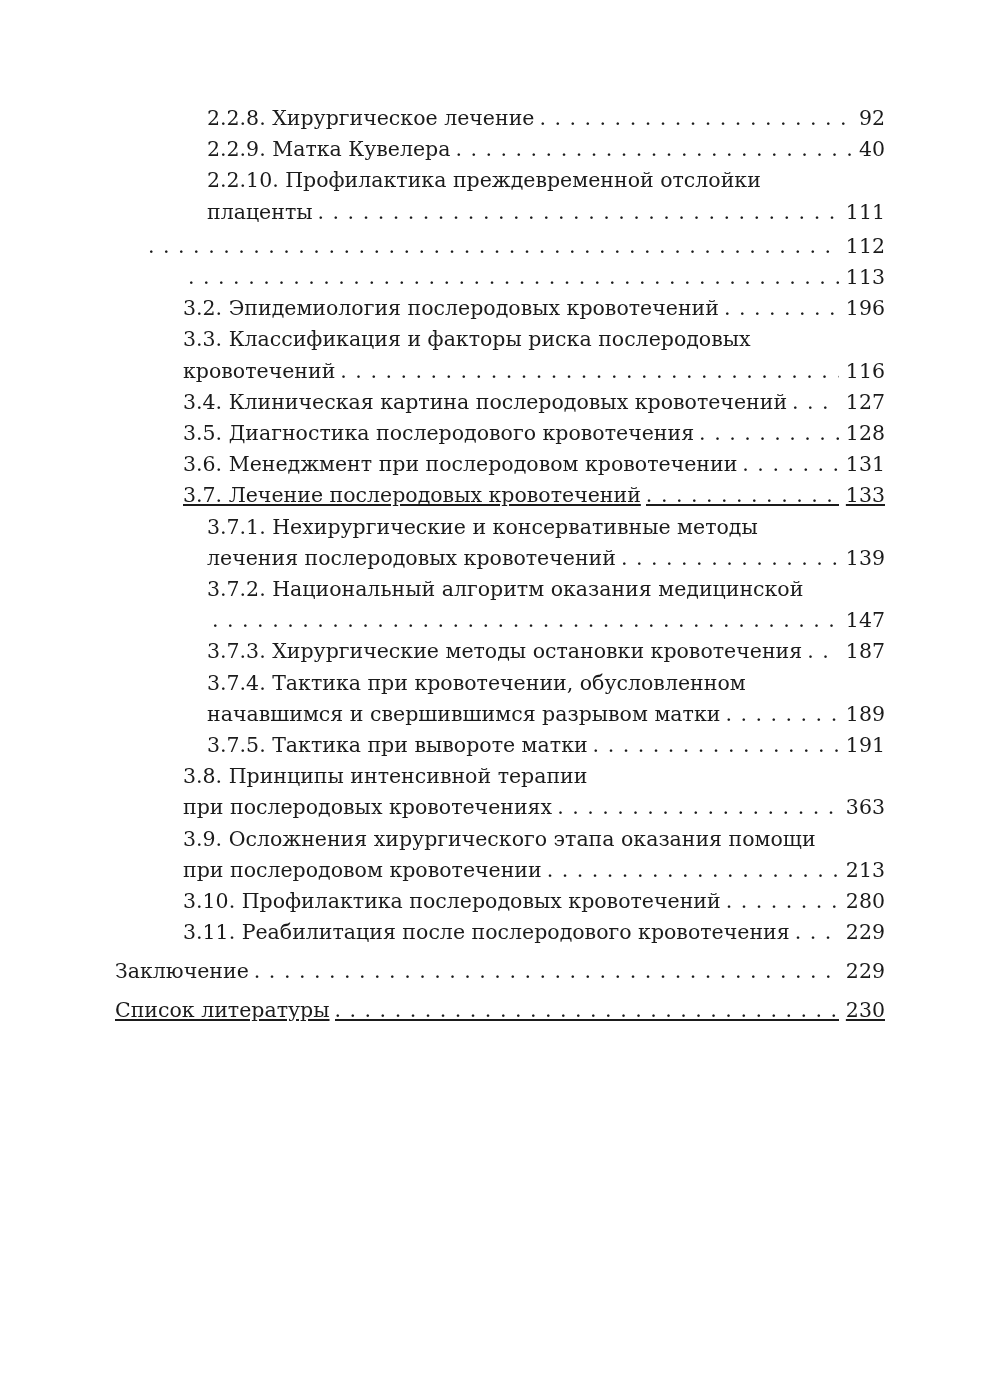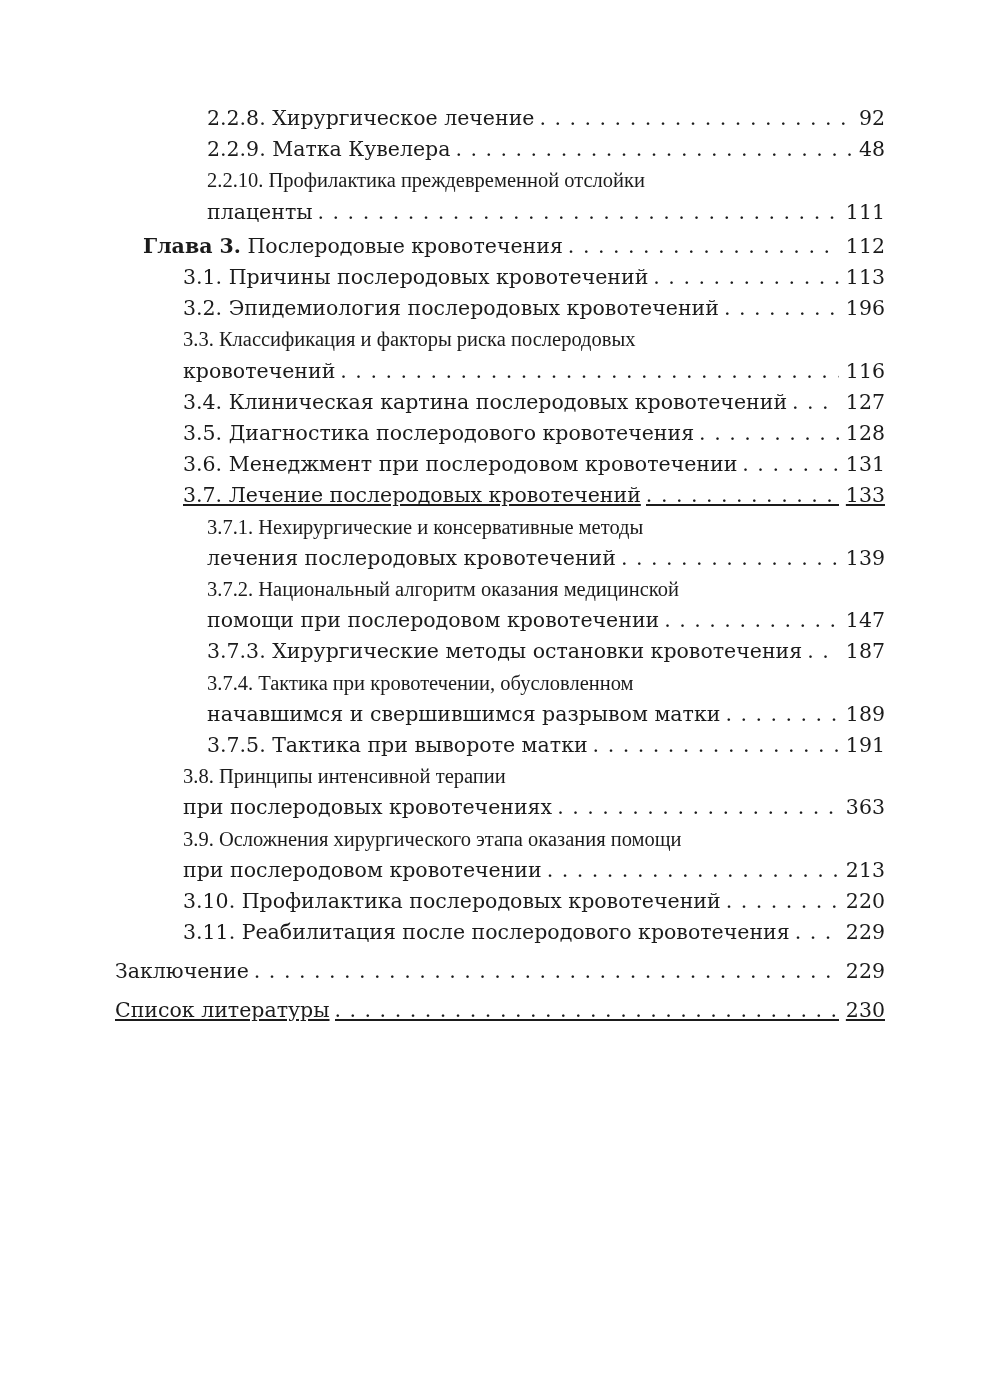--- a/index.html
+++ b/index.html
@@ -18,21 +18,21 @@
   }
   .toc {
     position: absolute;
     left: 115px;
     top: 103px;
     width: 770px;
     font-size: 20.5px;
     line-height: 31.2px;
   }
   .entry { }
-  .entry .line { display: block; font-family: Liberation Serif, serif; }
+  .entry .line { display: block; }
   .entry .lastline {
     display: flex;
     align-items: baseline;
   }
   .title { flex: 0 0 auto; white-space: nowrap; }
   .leader {
     flex: 1 1 auto;
     min-width: 0;
     overflow: hidden;
     white-space: nowrap;
@@ -52,41 +52,39 @@
         <div class="lastline">
           <span class="title">2.2.8. Хирургическое лечение</span>
           <span class="leader">. . . . . . . . . . . . . . . . . . . . . . . . . . . . . . . . . . . . . . . . . . . . . . . . . . . . . . . . . . . . . . . . . . . . . . . . . . . . . . . . . . . . . . . . . . . . . . . . . . . . . . . . . . . . . . . . . . . . . . . . </span>
           <span class="pageno">92</span>
         </div>
       </div>
       <div class="entry" style="padding-left: 92px;">
         <div class="lastline">
           <span class="title">2.2.9. Матка Кувелера</span>
           <span class="leader">. . . . . . . . . . . . . . . . . . . . . . . . . . . . . . . . . . . . . . . . . . . . . . . . . . . . . . . . . . . . . . . . . . . . . . . . . . . . . . . . . . . . . . . . . . . . . . . . . . . . . . . . . . . . . . . . . . . . . . . . </span>
-          <span class="pageno">48</span>
+          <span class="pageno">40</span>
         </div>
       </div>
       <div class="entry" style="padding-left: 92px;">
         <div class="line">2.2.10. Профилактика преждевременной отслойки</div>
         <div class="lastline">
           <span class="title">плаценты</span>
           <span class="leader">. . . . . . . . . . . . . . . . . . . . . . . . . . . . . . . . . . . . . . . . . . . . . . . . . . . . . . . . . . . . . . . . . . . . . . . . . . . . . . . . . . . . . . . . . . . . . . . . . . . . . . . . . . . . . . . . . . . . . . . . </span>
           <span class="pageno">111</span>
         </div>
       </div>
       <div class="entry" style="padding-left: 28px; margin-top: 3px;">
         <div class="lastline">
-          <span class="title"><span class="bold">Глава 3.</span> Послеродовые кровотечения</span>
           <span class="leader">. . . . . . . . . . . . . . . . . . . . . . . . . . . . . . . . . . . . . . . . . . . . . . . . . . . . . . . . . . . . . . . . . . . . . . . . . . . . . . . . . . . . . . . . . . . . . . . . . . . . . . . . . . . . . . . . . . . . . . . . </span>
           <span class="pageno">112</span>
         </div>
       </div>
       <div class="entry" style="padding-left: 68px;">
         <div class="lastline">
-          <span class="title">3.1. Причины послеродовых кровотечений</span>
           <span class="leader">. . . . . . . . . . . . . . . . . . . . . . . . . . . . . . . . . . . . . . . . . . . . . . . . . . . . . . . . . . . . . . . . . . . . . . . . . . . . . . . . . . . . . . . . . . . . . . . . . . . . . . . . . . . . . . . . . . . . . . . . </span>
           <span class="pageno">113</span>
         </div>
       </div>
       <div class="entry" style="padding-left: 68px;">
         <div class="lastline">
           <span class="title">3.2. Эпидемиология послеродовых кровотечений</span>
           <span class="leader">. . . . . . . . . . . . . . . . . . . . . . . . . . . . . . . . . . . . . . . . . . . . . . . . . . . . . . . . . . . . . . . . . . . . . . . . . . . . . . . . . . . . . . . . . . . . . . . . . . . . . . . . . . . . . . . . . . . . . . . . </span>
           <span class="pageno">196</span>
         </div>
@@ -131,21 +129,20 @@
         <div class="line">3.7.1. Нехирургические и консервативные методы</div>
         <div class="lastline">
           <span class="title">лечения послеродовых кровотечений</span>
           <span class="leader">. . . . . . . . . . . . . . . . . . . . . . . . . . . . . . . . . . . . . . . . . . . . . . . . . . . . . . . . . . . . . . . . . . . . . . . . . . . . . . . . . . . . . . . . . . . . . . . . . . . . . . . . . . . . . . . . . . . . . . . . </span>
           <span class="pageno">139</span>
         </div>
       </div>
       <div class="entry" style="padding-left: 92px;">
         <div class="line">3.7.2. Национальный алгоритм оказания медицинской</div>
         <div class="lastline">
-          <span class="title">помощи при послеродовом кровотечении</span>
           <span class="leader">. . . . . . . . . . . . . . . . . . . . . . . . . . . . . . . . . . . . . . . . . . . . . . . . . . . . . . . . . . . . . . . . . . . . . . . . . . . . . . . . . . . . . . . . . . . . . . . . . . . . . . . . . . . . . . . . . . . . . . . . </span>
           <span class="pageno">147</span>
         </div>
       </div>
       <div class="entry" style="padding-left: 92px;">
         <div class="lastline">
           <span class="title">3.7.3. Хирургические методы остановки кровотечения</span>
           <span class="leader">. . . . . . . . . . . . . . . . . . . . . . . . . . . . . . . . . . . . . . . . . . . . . . . . . . . . . . . . . . . . . . . . . . . . . . . . . . . . . . . . . . . . . . . . . . . . . . . . . . . . . . . . . . . . . . . . . . . . . . . . </span>
           <span class="pageno">187</span>
         </div>
@@ -178,21 +175,21 @@
         <div class="lastline">
           <span class="title">при послеродовом кровотечении</span>
           <span class="leader">. . . . . . . . . . . . . . . . . . . . . . . . . . . . . . . . . . . . . . . . . . . . . . . . . . . . . . . . . . . . . . . . . . . . . . . . . . . . . . . . . . . . . . . . . . . . . . . . . . . . . . . . . . . . . . . . . . . . . . . . </span>
           <span class="pageno">213</span>
         </div>
       </div>
       <div class="entry" style="padding-left: 68px;">
         <div class="lastline">
           <span class="title">3.10. Профилактика послеродовых кровотечений</span>
           <span class="leader">. . . . . . . . . . . . . . . . . . . . . . . . . . . . . . . . . . . . . . . . . . . . . . . . . . . . . . . . . . . . . . . . . . . . . . . . . . . . . . . . . . . . . . . . . . . . . . . . . . . . . . . . . . . . . . . . . . . . . . . . </span>
-          <span class="pageno">220</span>
+          <span class="pageno">280</span>
         </div>
       </div>
       <div class="entry" style="padding-left: 68px;">
         <div class="lastline">
           <span class="title">3.11. Реабилитация после послеродового кровотечения</span>
           <span class="leader">. . . . . . . . . . . . . . . . . . . . . . . . . . . . . . . . . . . . . . . . . . . . . . . . . . . . . . . . . . . . . . . . . . . . . . . . . . . . . . . . . . . . . . . . . . . . . . . . . . . . . . . . . . . . . . . . . . . . . . . . </span>
           <span class="pageno">229</span>
         </div>
       </div>
       <div class="entry" style="padding-left: 0px; margin-top: 8px;">

